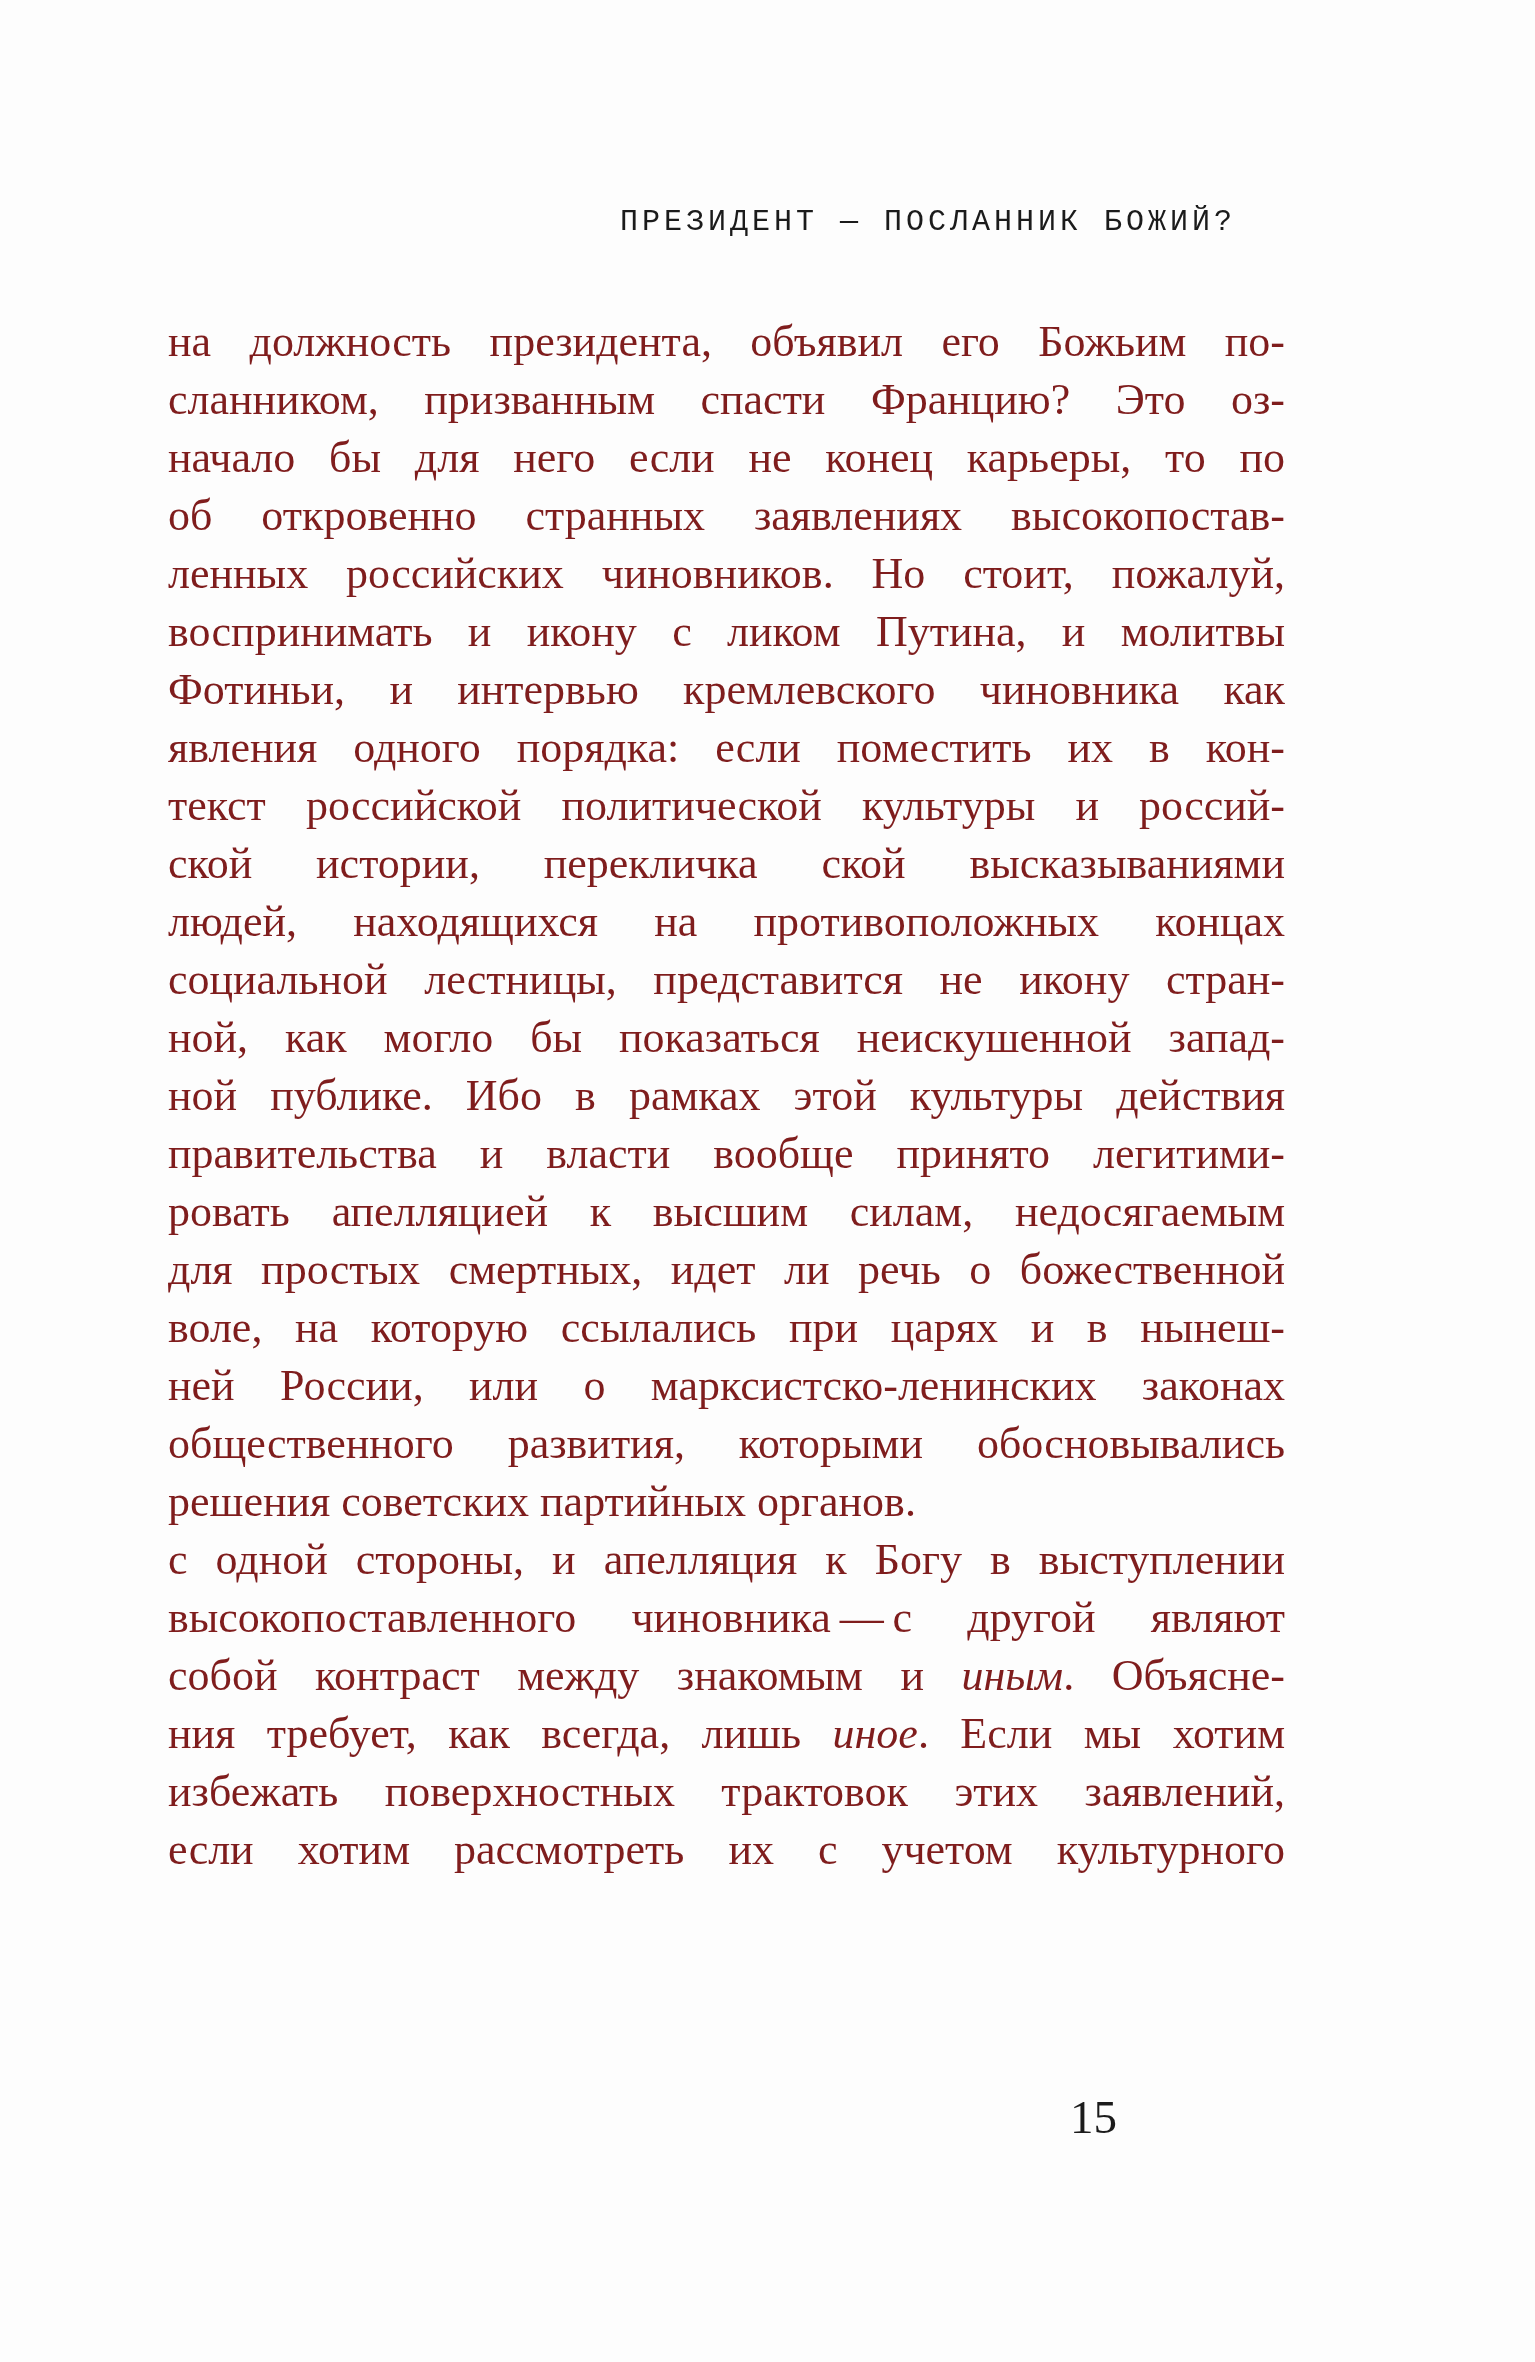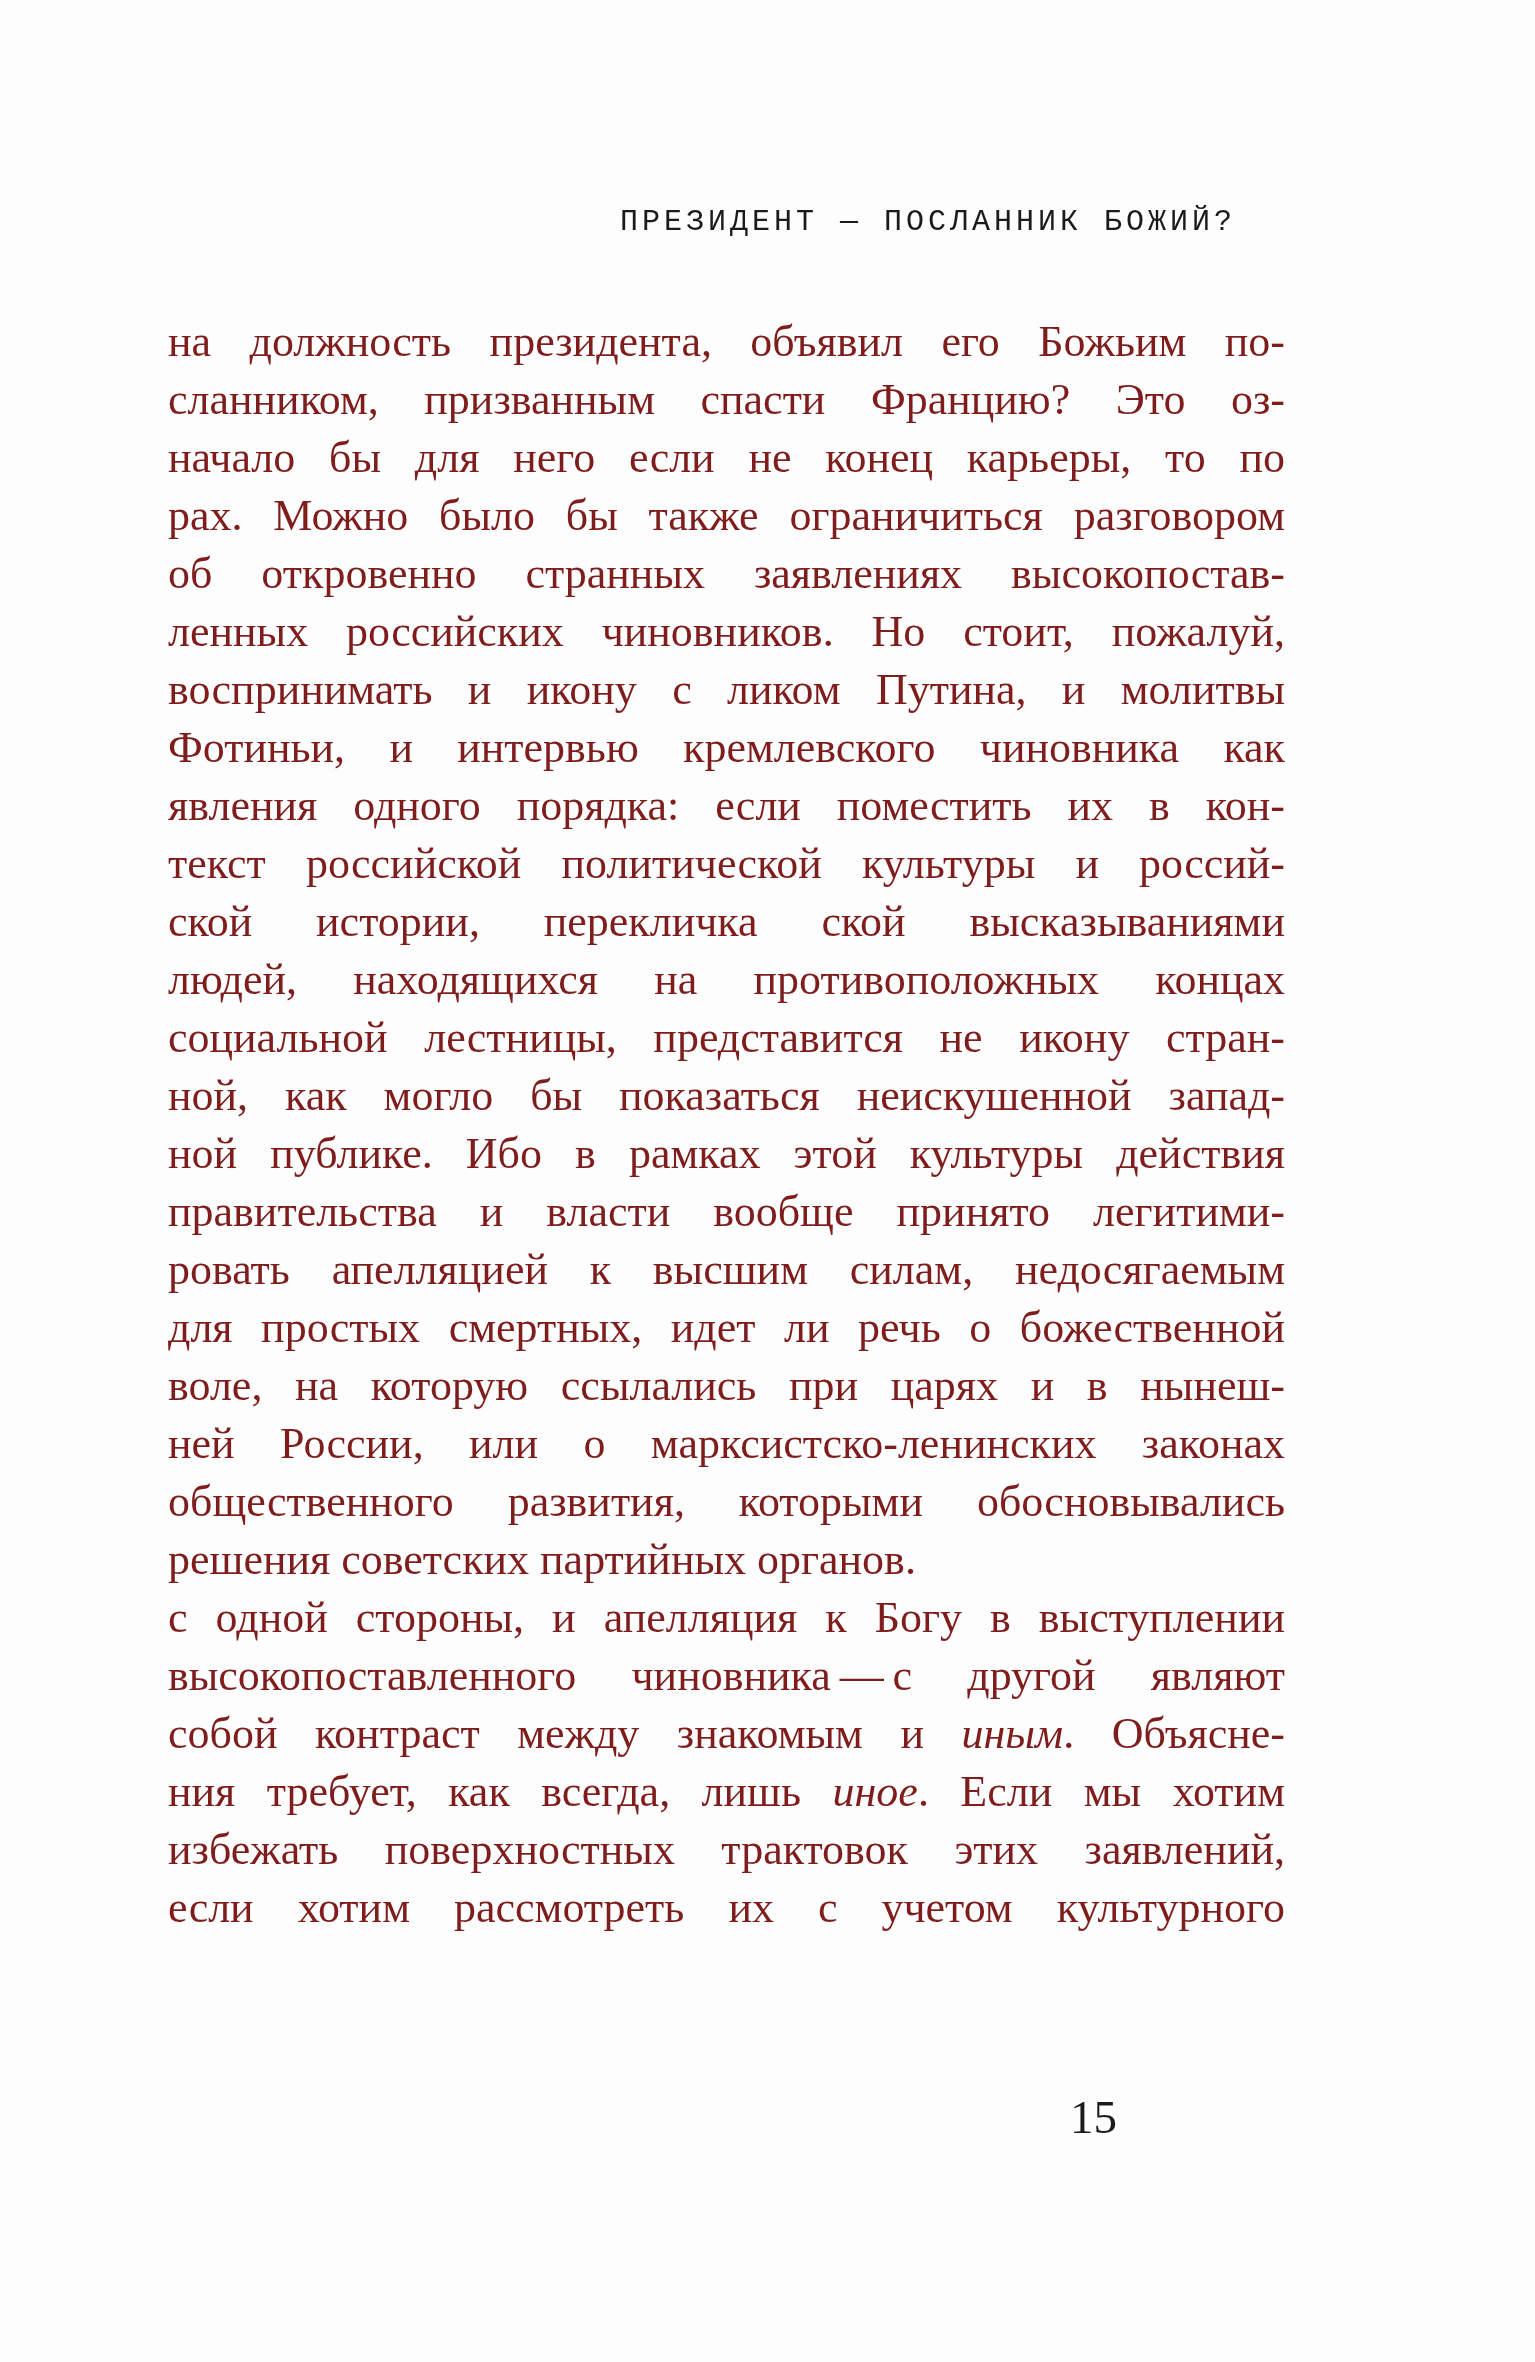--- a/index.html
+++ b/index.html
@@ -61,21 +61,20 @@
 </head>
 <body>
 
 <div class="page">
   <div class="running-header">ПРЕЗИДЕНТ — ПОСЛАННИК БОЖИЙ?</div>
 
   <div class="text-block">
       <div class="line">на должность президента, объявил его Божьим по-</div>
       <div class="line">сланником, призванным спасти Францию? Это оз-</div>
       <div class="line">начало бы для него если не конец карьеры, то по</div>
-      <div class="line">рах. Можно было бы также ограничиться разговором</div>
       <div class="line">об откровенно странных заявлениях высокопостав-</div>
       <div class="line">ленных российских чиновников. Но стоит, пожалуй,</div>
       <div class="line">воспринимать и икону с ликом Путина, и молитвы</div>
       <div class="line">Фотиньи, и интервью кремлевского чиновника как</div>
       <div class="line">явления одного порядка: если поместить их в кон-</div>
       <div class="line">текст российской политической культуры и россий-</div>
       <div class="line">ской истории, перекличка ской высказываниями</div>
       <div class="line">людей, находящихся на противоположных концах</div>
       <div class="line">социальной лестницы, представится не икону стран-</div>
       <div class="line">ной, как могло бы показаться неискушенной запад-</div>

